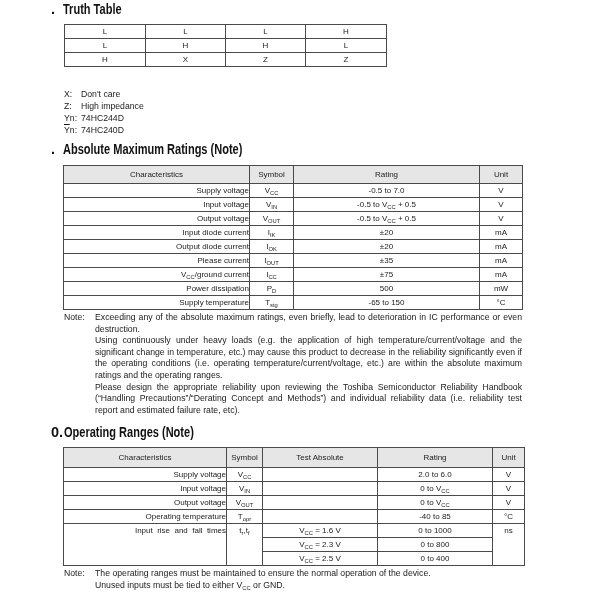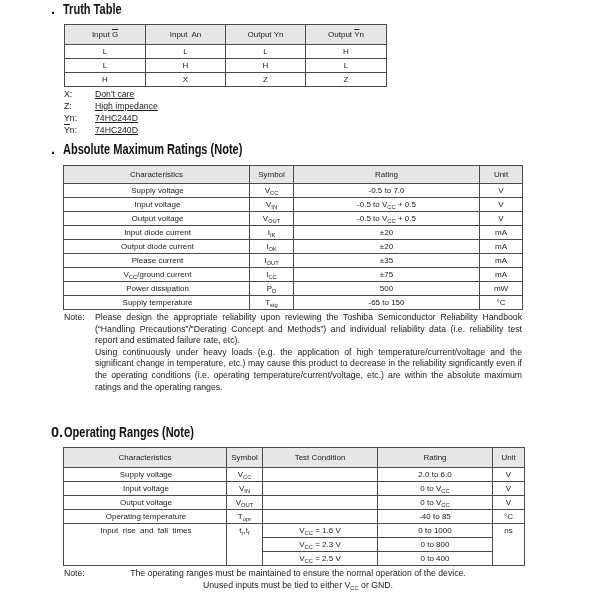--- a/index.html
+++ b/index.html
@@ -18,53 +18,47 @@
     border:1.6px solid #1e1e1e; font-size:8px; color:#222;
   }
   table.dt th {
     background:#e6e6e6; font-weight:normal; text-align:center; vertical-align:middle;
     border:1px solid #4a4a4a; padding:0; white-space:nowrap;
   }
   table.dt td {
     border:1px solid #4a4a4a; padding:0; text-align:center; vertical-align:middle;
     white-space:nowrap; line-height:10px;
   }
-  table.dt td.left { text-align:center; padding-left:2px; }
+  table.dt td.left { text-align:right; padding-left:2px; }
   table.dt td.top { vertical-align:top; padding-top:2px; }
   .ov { text-decoration:overline; }
   sub.s { font-size:5.8px; vertical-align:-1.5px; line-height:0; }
   .legend { position:absolute; left:64px; top:88px; font-size:8.7px; line-height:12px; }
   .legend .row { position:relative; height:12px; white-space:nowrap; }
   .legend .key { position:absolute; left:0; }
-  .legend .val { position:absolute; left:31px;text-decoration:underline; }
+  .legend .val { position:absolute; left:17px; }
   .note-label { position:absolute; font-size:8.7px; line-height:11.6px; }
   .note-body { position:absolute; font-size:8.7px; line-height:11.6px; text-align:justify; }
   .note-body p { margin:0; }
   .wide-words { word-spacing:2.2px;margin-top:22px; }
 </style>
 </head>
 <body>
 
 <span class="marker" style="left:51px; top:0px;">.</span>
 <div class="heading" style="left:63px; top:0px;">Truth Table</div>
 
 <table class="dt" style="left:64px; top:24px; width:322px;">
   <colgroup>
       <col style="width:81px">
       <col style="width:80px">
       <col style="width:80px">
       <col style="width:81px">
     </colgroup>
   <tbody>
-      <tr style="height:20px">
-    <th><span>Input </span><span class="ov">G</span><span></span></th>
-    <th><span style="white-space:pre">Input  An</span></th>
-    <th><span>Output Yn</span></th>
-    <th><span>Output </span><span class="ov">Y</span><span>n</span></th>
-  </tr>
   <tr style="height:14px">
     <td>L</td>
     <td>L</td>
     <td>L</td>
     <td>H</td>
   </tr>
   <tr style="height:14px">
     <td>L</td>
     <td>H</td>
     <td>H</td>
@@ -168,40 +162,41 @@
     <td class="left"><span>Supply temperature</span><sub class="s"></sub><span></span></td>
     <td><span>T</span><sub class="s">stg</sub></td>
     <td><span>-65 to 150</span><sub class="s"></sub><span></span></td>
     <td>°C</td>
   </tr>
 </tbody>
   </table>
 
 <span class="note-label" style="left:64px; top:312px;">Note:</span>
 <div class="note-body" style="left:95px; top:312px; width:427px;">
+  <p>Exceeding any of the absolute maximum ratings, even briefly, lead to deterioration in IC performance or even destruction.</p>
+  <p>Using continuously under heavy loads (e.g. the application of high temperature/current/voltage and the significant change in temperature, etc.) may cause this product to decrease in the reliability significantly even if the operating conditions (i.e. operating temperature/current/voltage, etc.) are within the absolute maximum ratings and the operating ranges.</p>
   <p>Please design the appropriate reliability upon reviewing the Toshiba Semiconductor Reliability Handbook (“Handling Precautions”/“Derating Concept and Methods”) and individual reliability data (i.e. reliability test report and estimated failure rate, etc).</p>
-  <p>Using continuously under heavy loads (e.g. the application of high temperature/current/voltage and the significant change in temperature, etc.) may cause this product to decrease in the reliability significantly even if the operating conditions (i.e. operating temperature/current/voltage, etc.) are within the absolute maximum ratings and the operating ranges.</p>
 </div>
 
 <span class="marker" style="left:51px; top:423px;">0.</span>
 <div class="heading" style="left:64px; top:423px;">Operating Ranges (Note)</div>
 
 <table class="dt" style="left:63px; top:447px; width:461px;">
   <colgroup>
       <col style="width:163px">
       <col style="width:36px">
       <col style="width:115px">
       <col style="width:115px">
       <col style="width:32px">
     </colgroup>
   <tbody>
       <tr style="height:20px">
     <th>Characteristics</th>
     <th>Symbol</th>
-    <th>Test Condition</th>
+    <th>Test Absolute</th>
     <th>Rating</th>
     <th>Unit</th>
   </tr>
   <tr style="height:14px">
     <td class="left">Supply voltage</td>
     <td><span>V</span><sub class="s">CC</sub></td>
     <td></td>
     <td><span>2.0 to 6.0</span><sub class="s"></sub></td>
     <td>V</td>
   </tr>
@@ -239,16 +234,16 @@
     <td>0 to 800</td>
   </tr>
   <tr style="height:14px">
     <td><span>V</span><sub class="s">CC</sub><span> = 2.5 V</span></td>
     <td>0 to 400</td>
   </tr>
 </tbody>
   </table>
 
 <span class="note-label" style="left:64px; top:567px; line-height:12px;">Note:</span>
-<div class="note-body" style="left:83px; top:567px; width:430px; line-height:12px; text-align:center;">
+<div class="note-body" style="left:95px; top:567px; width:430px; line-height:12px; text-align:left;">
   <p>The operating ranges must be maintained to ensure the normal operation of the device.</p>
   <p><span>Unused inputs must be tied to either V</span><sub class="s">CC</sub><span> or GND.</span></p>
 </div>
 
 </body></html>

